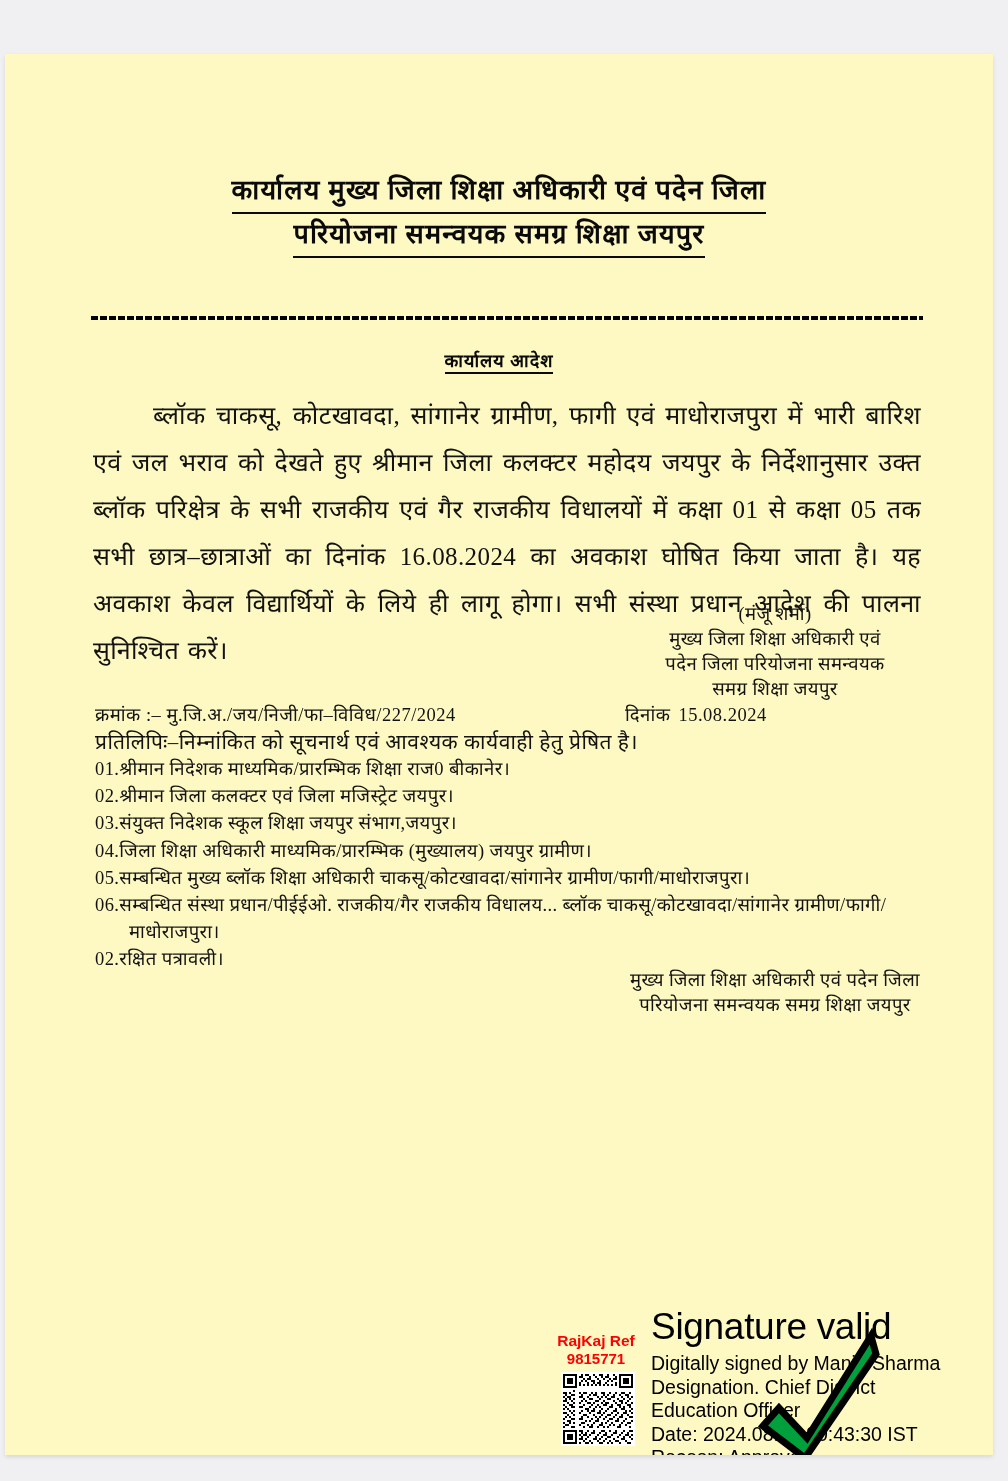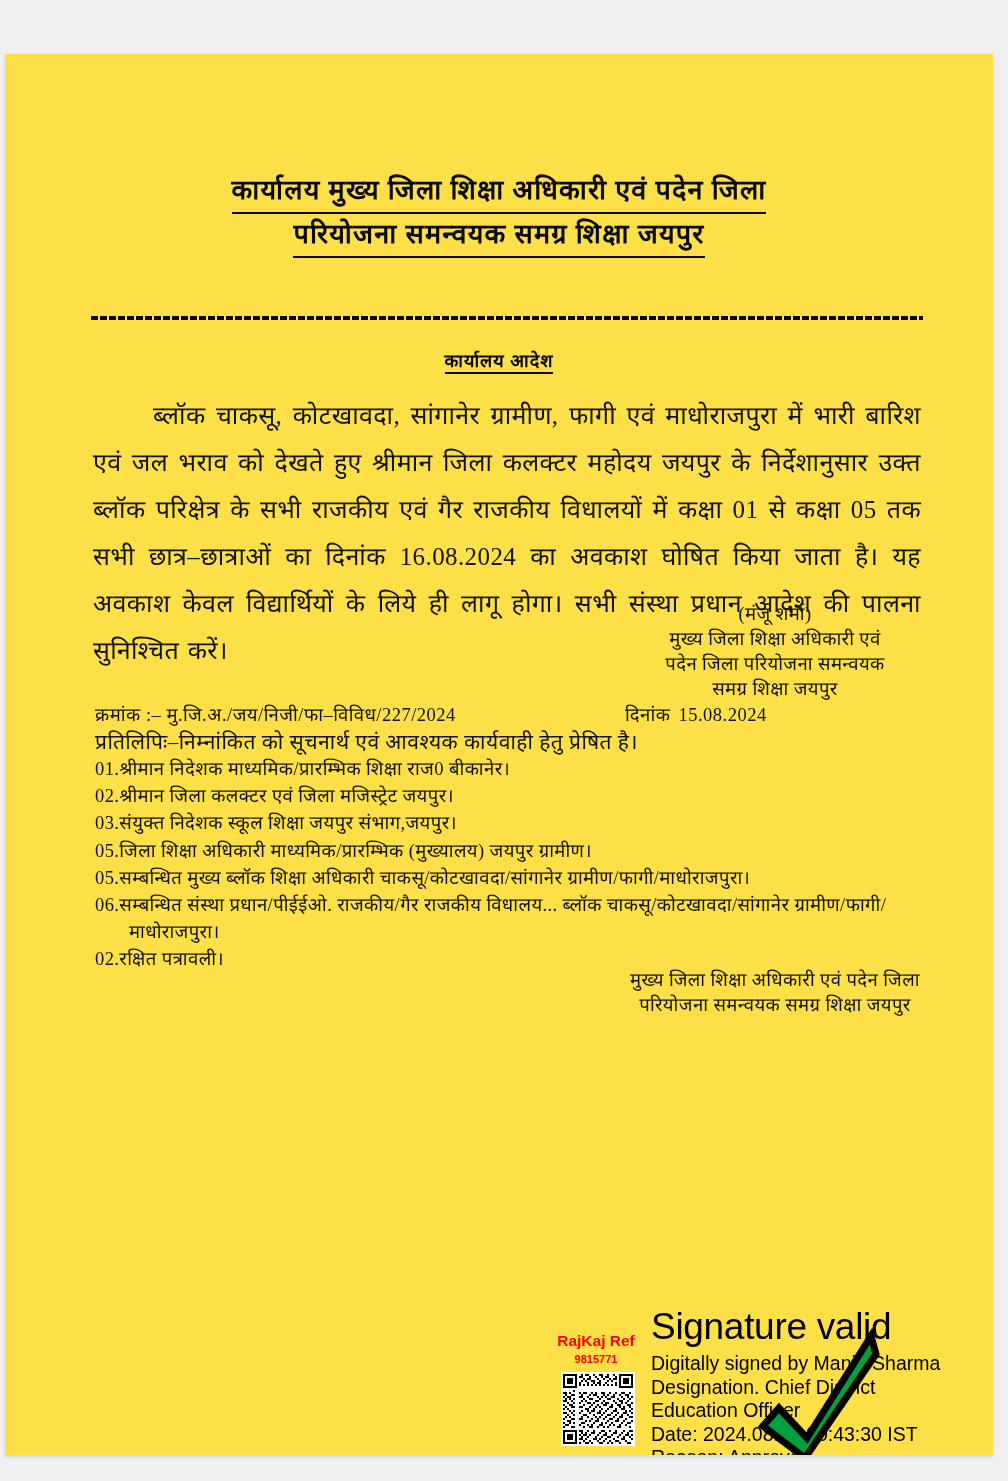--- a/index.html
+++ b/index.html
@@ -19,21 +19,21 @@
     background: #f0f0f2;
   }
 
   
   #page-sheet {
     position: absolute;
     left: 5px;
     top: 54px;
     width: 988px;
     height: 1401px;
-    background: #fde047;
+    background: #fef9c3;
     box-shadow: 0 2px 4px rgba(0,0,0,0.10);
     overflow: hidden;
   }
 
   
   .doc-header {
     position: absolute;
     left: 60px;
     top: 116px;
     width: 868px;
@@ -205,21 +205,21 @@
     font-weight: bold;
     font-size: 15.5px;
     line-height: 18px;
     color: #fe0000;
     white-space: nowrap;
   }
   .rajkaj .rk-num {
     display: block;
     font-family: "Liberation Sans", sans-serif;
     font-weight: bold;
-    font-size: 11px;
+    font-size: 15px;
     line-height: 18px;
     color: #fe0000;
   }
 
   .qr {
     position: absolute;
     left: 22px;
     top: 66px;
     width: 74px;
     height: 74px;
@@ -292,21 +292,21 @@
     <div class="kramank-row">
       <span class="k-left">क्रमांक :– मु.जि.अ./जय/निजी/फा–विविध/227/2024</span><span class="k-right"><span class="dlabel">दिनांक</span><span>15.08.2024</span></span>
     </div>
 
     <div class="pratilipi">प्रतिलिपिः–निम्नांकित को सूचनार्थ एवं आवश्यक कार्यवाही हेतु प्रेषित है।</div>
 
     <div class="copy-list">
       <span class="li">01.श्रीमान निदेशक माध्यमिक/प्रारम्भिक शिक्षा राज0 बीकानेर।</span>
       <span class="li">02.श्रीमान जिला कलक्टर एवं जिला मजिस्ट्रेट जयपुर।</span>
       <span class="li">03.संयुक्त निदेशक स्कूल शिक्षा जयपुर संभाग,जयपुर।</span>
-      <span class="li">05.जिला शिक्षा अधिकारी माध्यमिक/प्रारम्भिक (मुख्यालय) जयपुर ग्रामीण।</span>
+      <span class="li">04.जिला शिक्षा अधिकारी माध्यमिक/प्रारम्भिक (मुख्यालय) जयपुर ग्रामीण।</span>
       <span class="li">05.सम्बन्धित मुख्य ब्लॉक शिक्षा अधिकारी चाकसू/कोटखावदा/सांगानेर ग्रामीण/फागी/माधोराजपुरा।</span>
       <span class="li">06.सम्बन्धित संस्था प्रधान/पीईईओ. राजकीय/गैर राजकीय विधालय... ब्लॉक चाकसू/कोटखावदा/सांगानेर ग्रामीण/फागी/माधोराजपुरा।</span>
       <span class="li">02.रक्षित पत्रावली।</span>
     </div>
 
     <div class="sig-block-bottom">
       <span class="nm">मुख्य जिला शिक्षा अधिकारी एवं</span>
       <span class="nm">पदेन जिला परियोजना समन्वयक</span>
       <span class="nm">समग्र शिक्षा जयपुर</span>
     </div>

